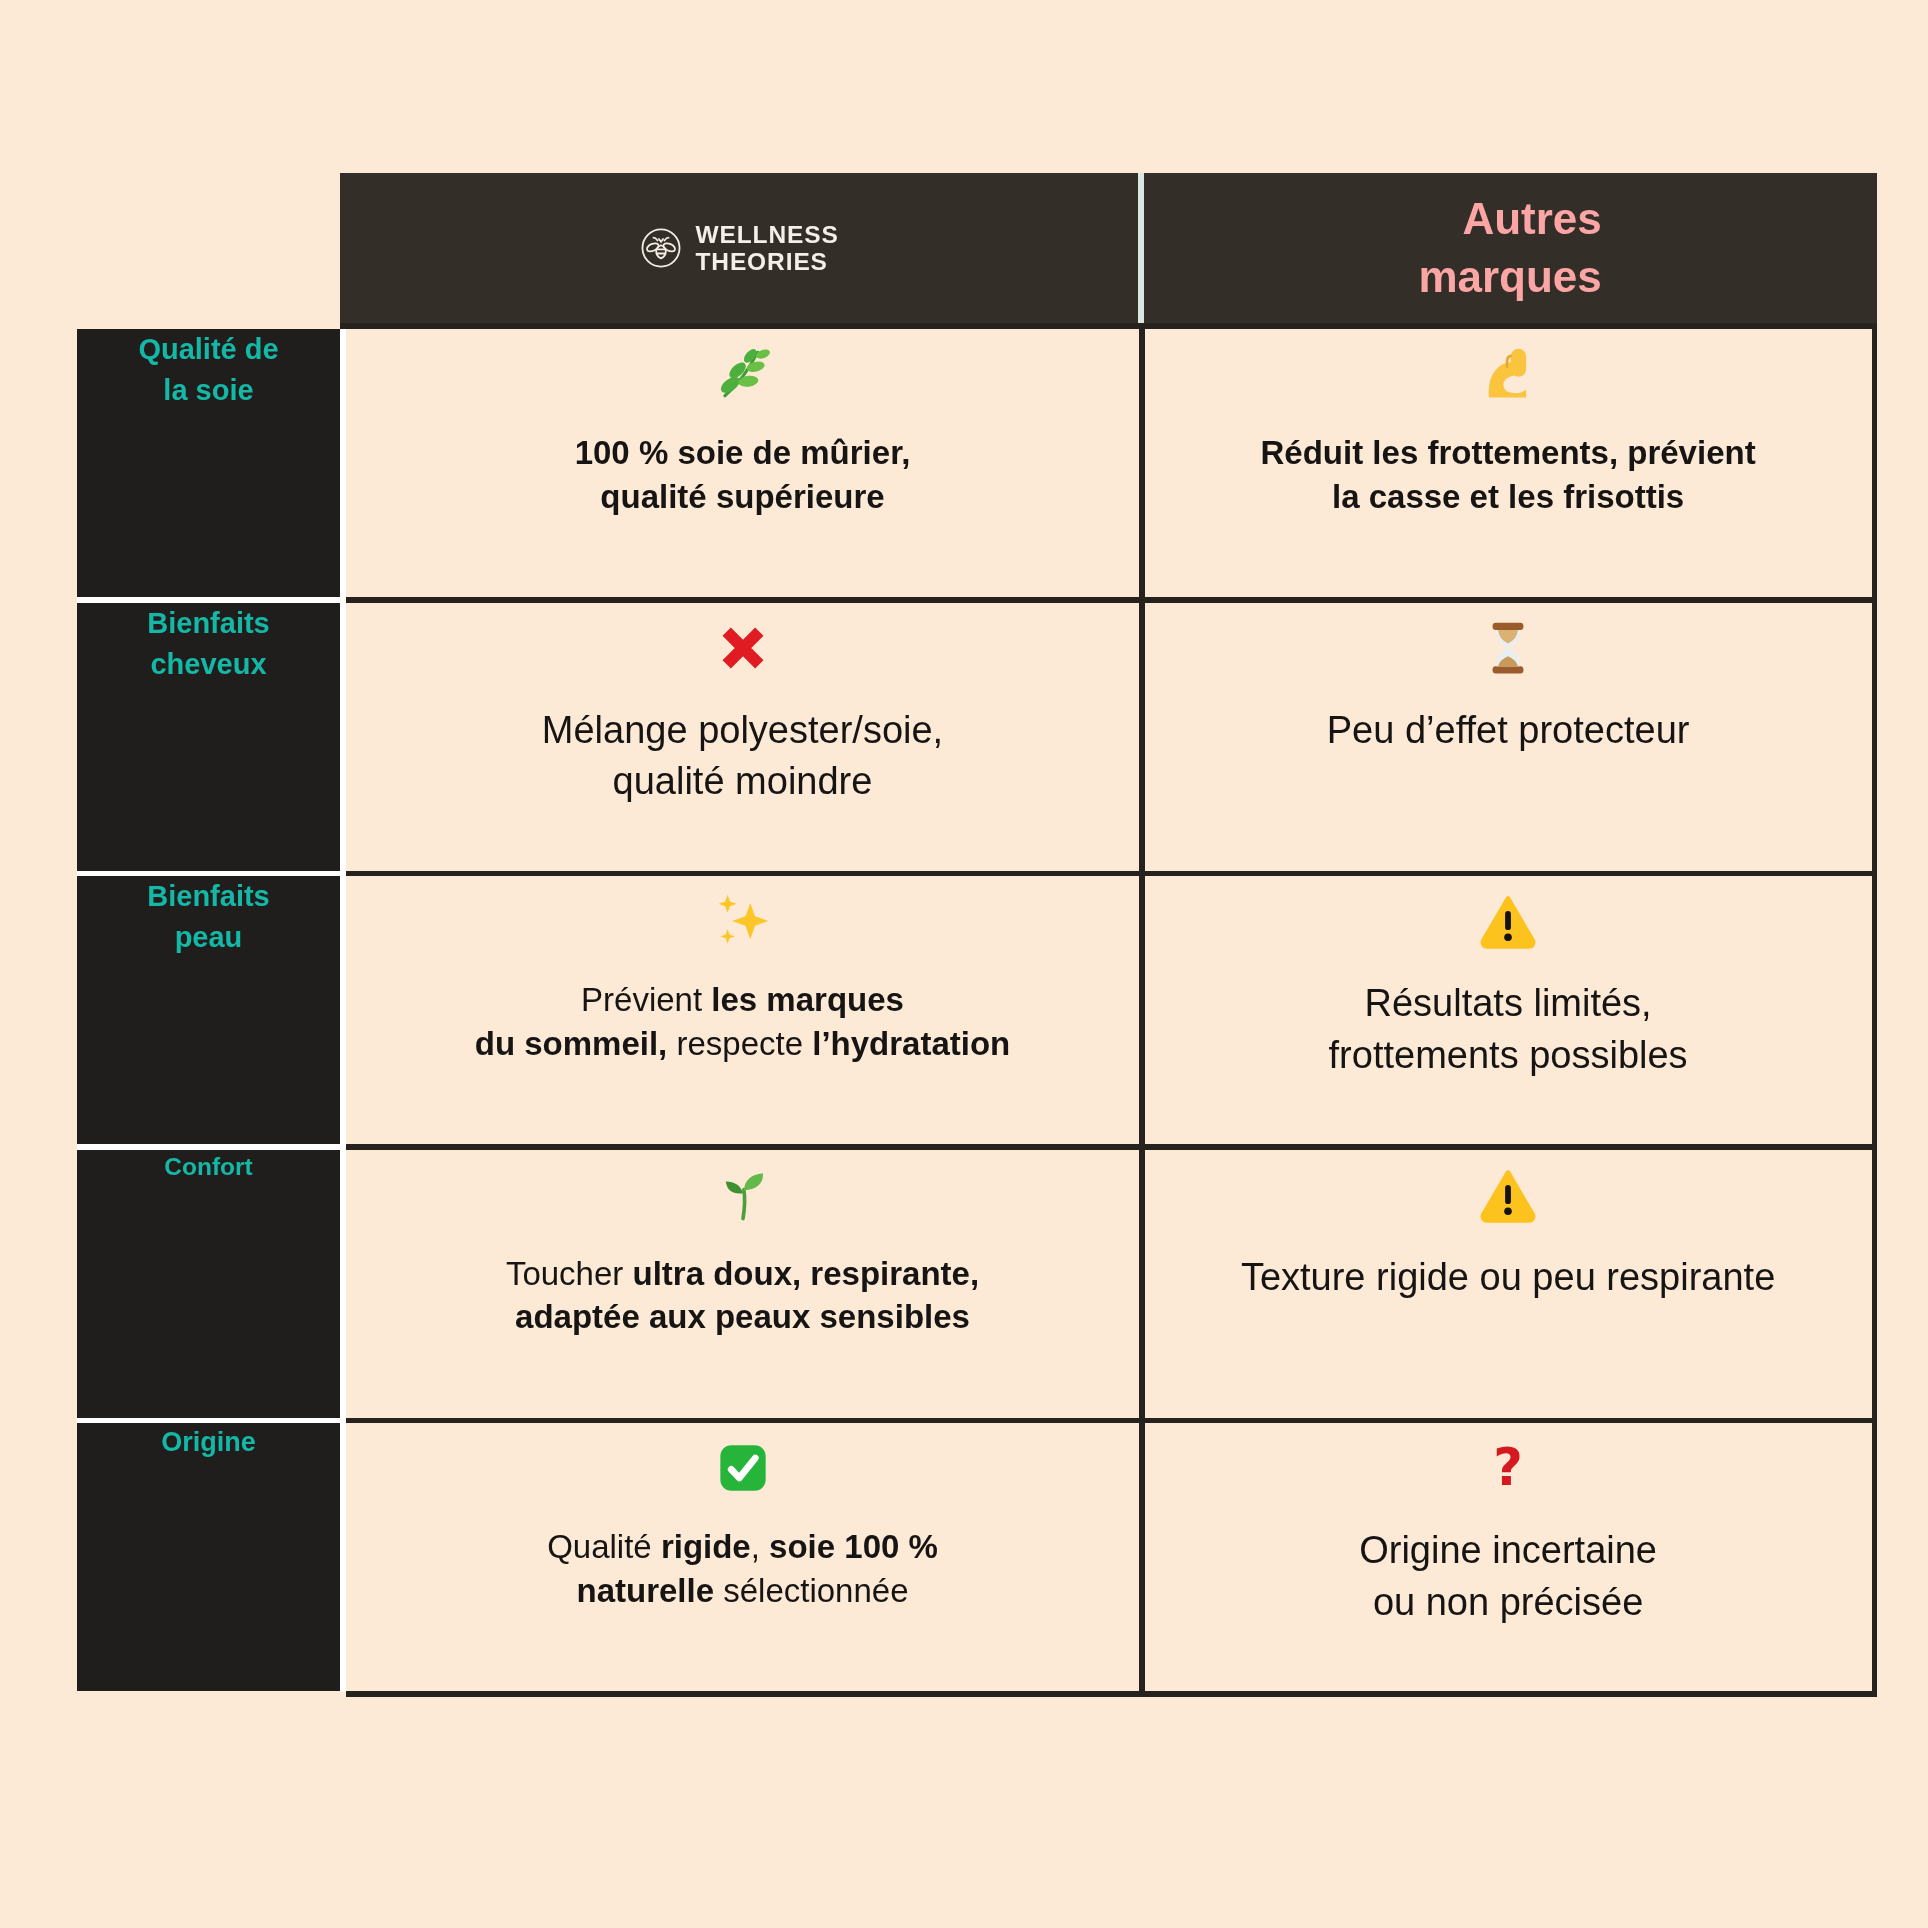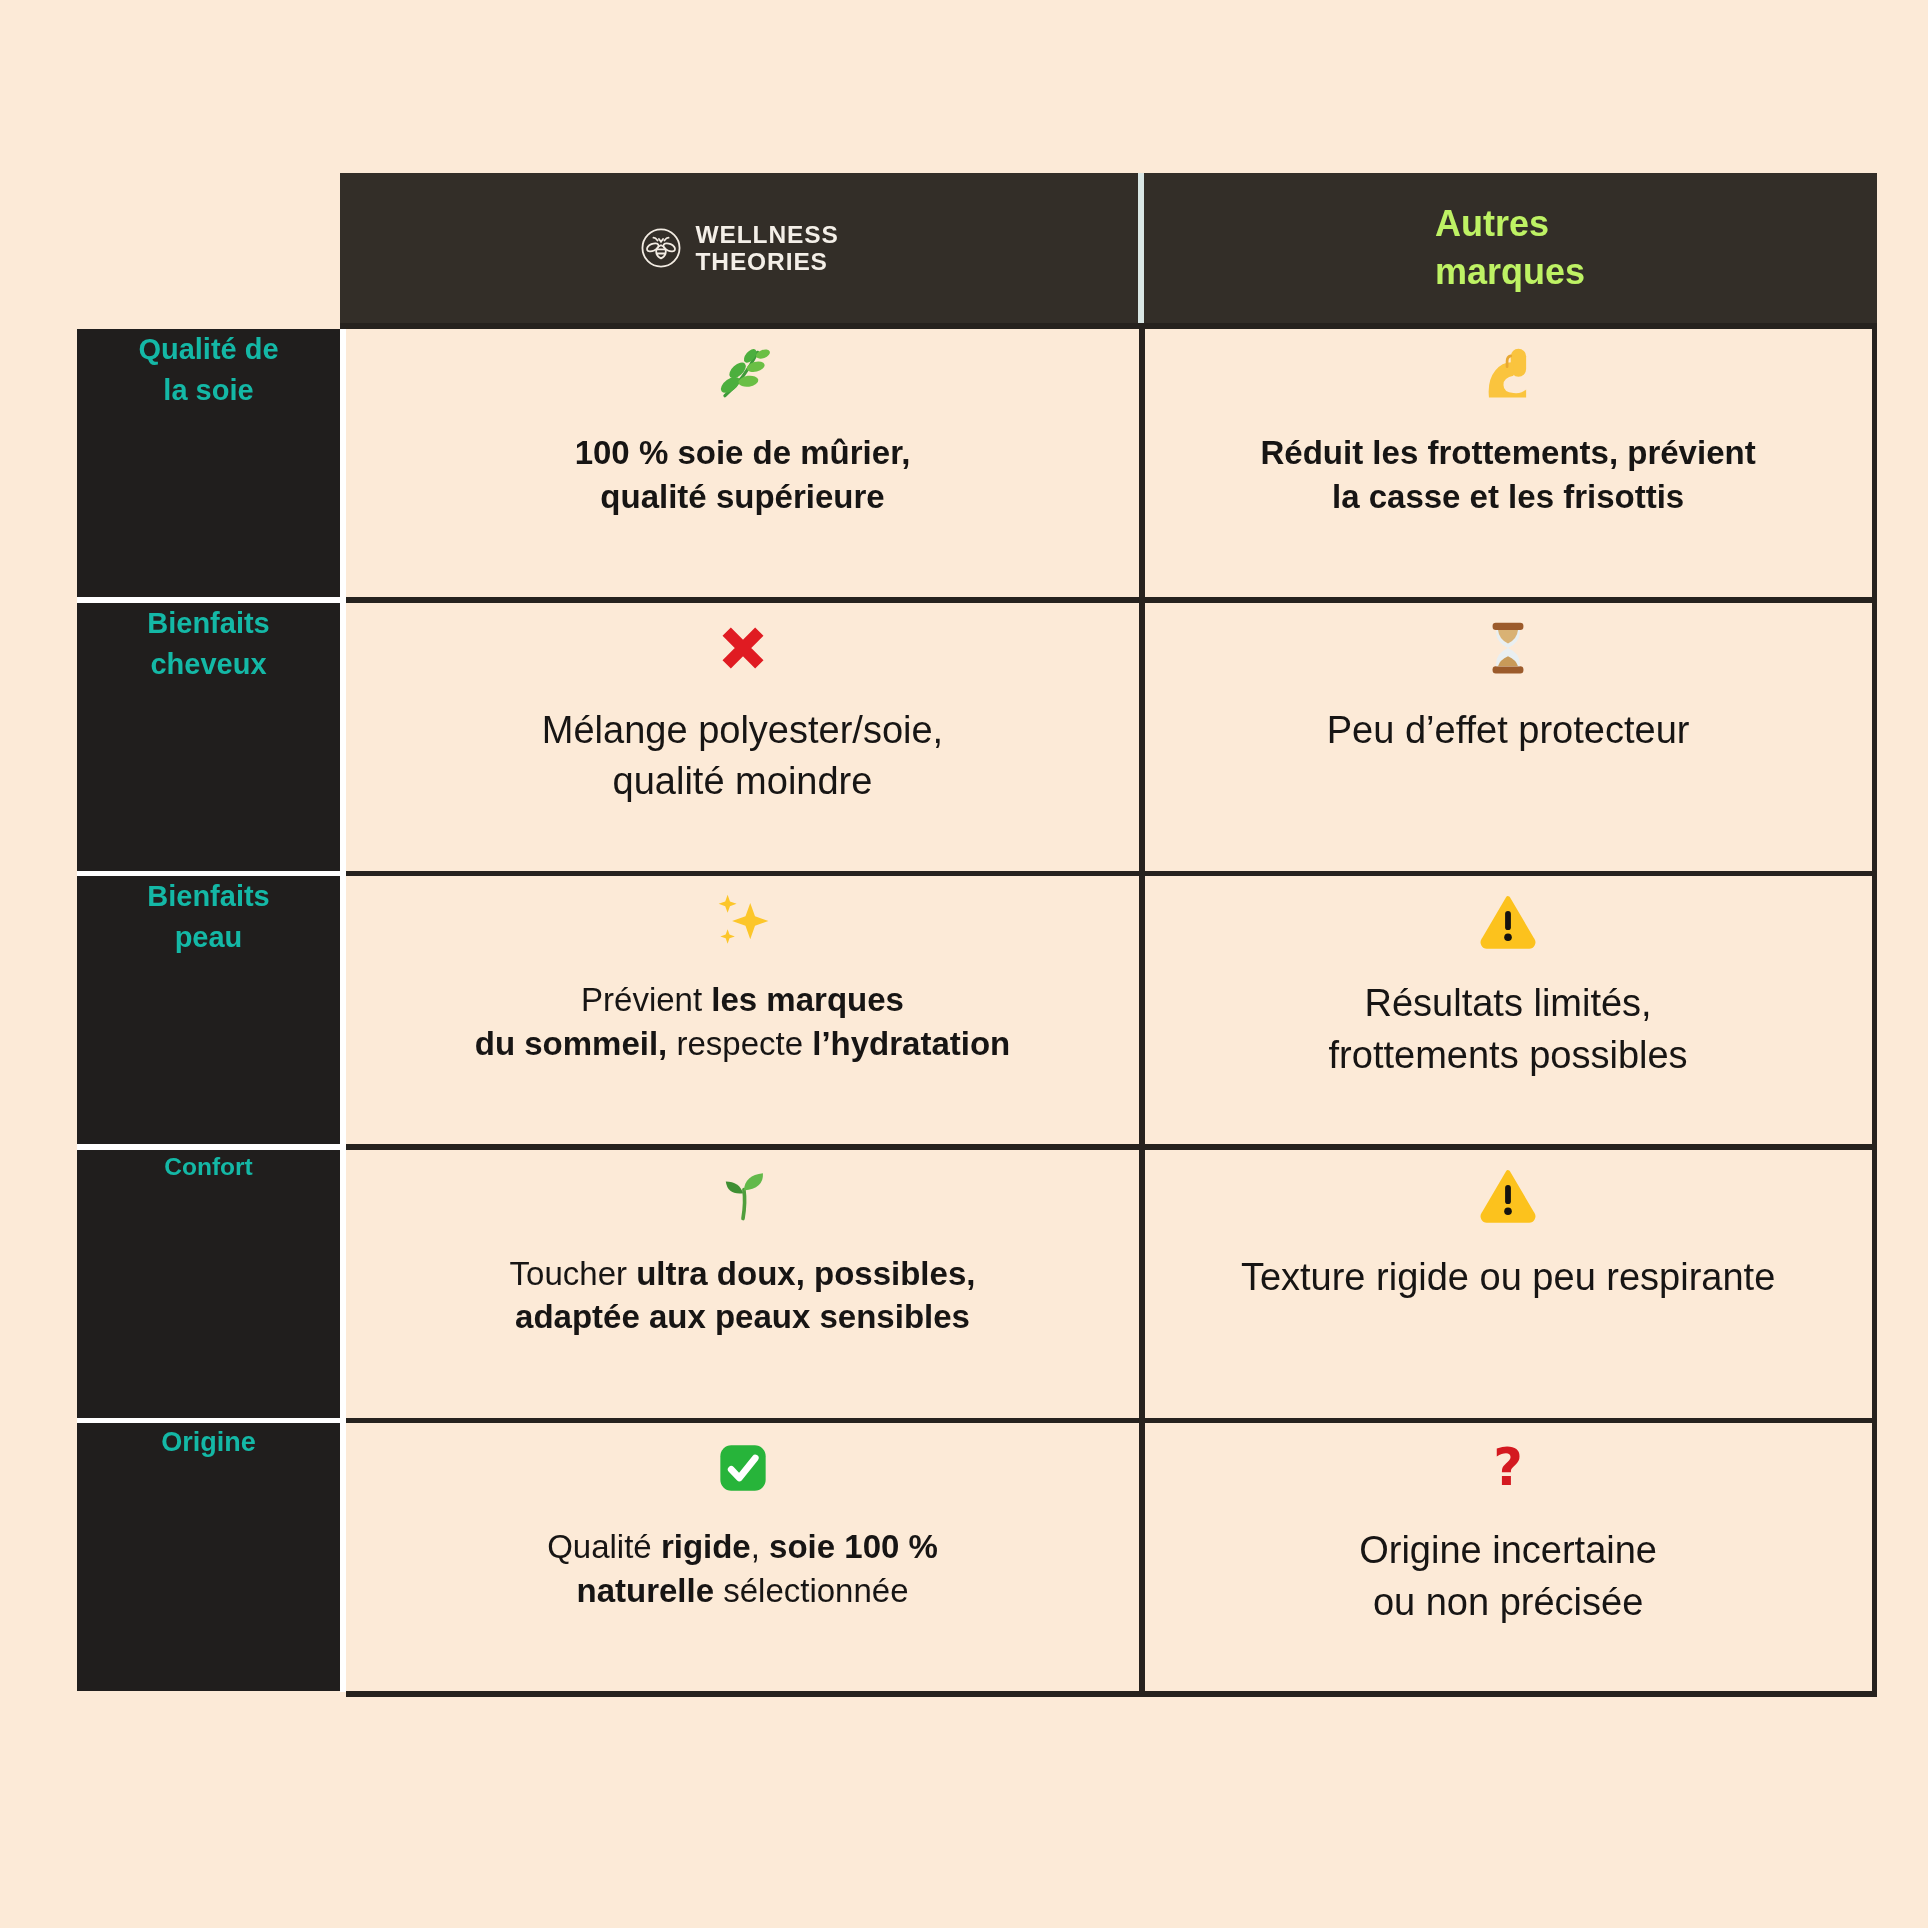--- a/index.html
+++ b/index.html
@@ -7,21 +7,21 @@
   .canvas{position:relative;width:1928px;height:1928px;background:#fcead7;overflow:hidden;}
 
   
   .header{position:absolute;left:340px;top:173px;width:1537px;height:150px;
           display:grid;grid-template-columns:798px 5.6px 733px;}
   .header-cell{background:#332e28;display:flex;align-items:center;justify-content:center;}
   .header-divider{background:#d9e6e4;}
   .brand{display:flex;align-items:center;gap:12.2px;color:#f4efe8;}
   .brand svg{width:44px;height:44px;display:block;}
   .brand-name{font-weight:700;font-size:24.5px;letter-spacing:0.9px;line-height:1.12;text-align:left;}
-  .other-brands{color:#bef264;font-weight:700;font-size:36px;line-height:1.32;text-align:left;}
+  .other-brands{color:#fca5a5;font-weight:700;font-size:44px;line-height:1.32;text-align:right;}
 
   
   .labels{position:absolute;left:77px;top:329px;width:263px;background:#ffffff;
           display:flex;flex-direction:column;gap:5.6px;}
   .label-block{height:268px;background:#201e1d;color:#14b8a6;display:flex;
                justify-content:center;text-align:center;
                font-weight:700;font-size:29px;line-height:1.42;}
   .label-block.sm{font-size:24.5px;}
   .label-block.md{font-size:27px;}
   .white-strip{position:absolute;left:340px;top:329px;width:5.6px;height:1363px;background:#ffffff;}
@@ -159,21 +159,21 @@
     </div>
 
     <div class="cell cell-left">
       <span class="cell-icon">
           <svg xmlns="http://www.w3.org/2000/svg" viewBox="0 0 64 64">
             <path d="M32 58 q3 -18 1 -32" stroke="#4f9e3c" stroke-width="4" fill="none" stroke-linecap="round"></path>
             <path d="M33 27 q1 -17 21 -19 q1 17 -21 19 z" fill="#63b94a"></path>
             <path d="M32 30 q-4 -13 -19 -13 q2 15 19 13 z" fill="#3f8f33"></path>
           </svg>
         </span>
-      <div class="cell-text">Toucher <span class="seg-b">ultra doux, possibles,</span><br><span class="seg-b">adaptée aux peaux sensibles</span></div>
+      <div class="cell-text">Toucher <span class="seg-b">ultra doux, respirante,</span><br><span class="seg-b">adaptée aux peaux sensibles</span></div>
     </div>
     <div class="cell cell-right">
       <span class="cell-icon">
           <svg xmlns="http://www.w3.org/2000/svg" viewBox="0 0 64 64">
             <path d="M32 7 L59 53 a4.5 4.5 0 0 1 -4 7 H9 a4.5 4.5 0 0 1 -4 -7 Z" fill="#fcc21d" stroke="#fcc21d" stroke-width="5" stroke-linejoin="round"></path>
             <rect x="28.8" y="21" width="6.4" height="21" rx="3.2" fill="#151310"></rect>
             <circle cx="32" cy="50" r="4.2" fill="#151310"></circle>
           </svg>
         </span>
       <div class="cell-text">Texture rigide ou peu respirante</div>

